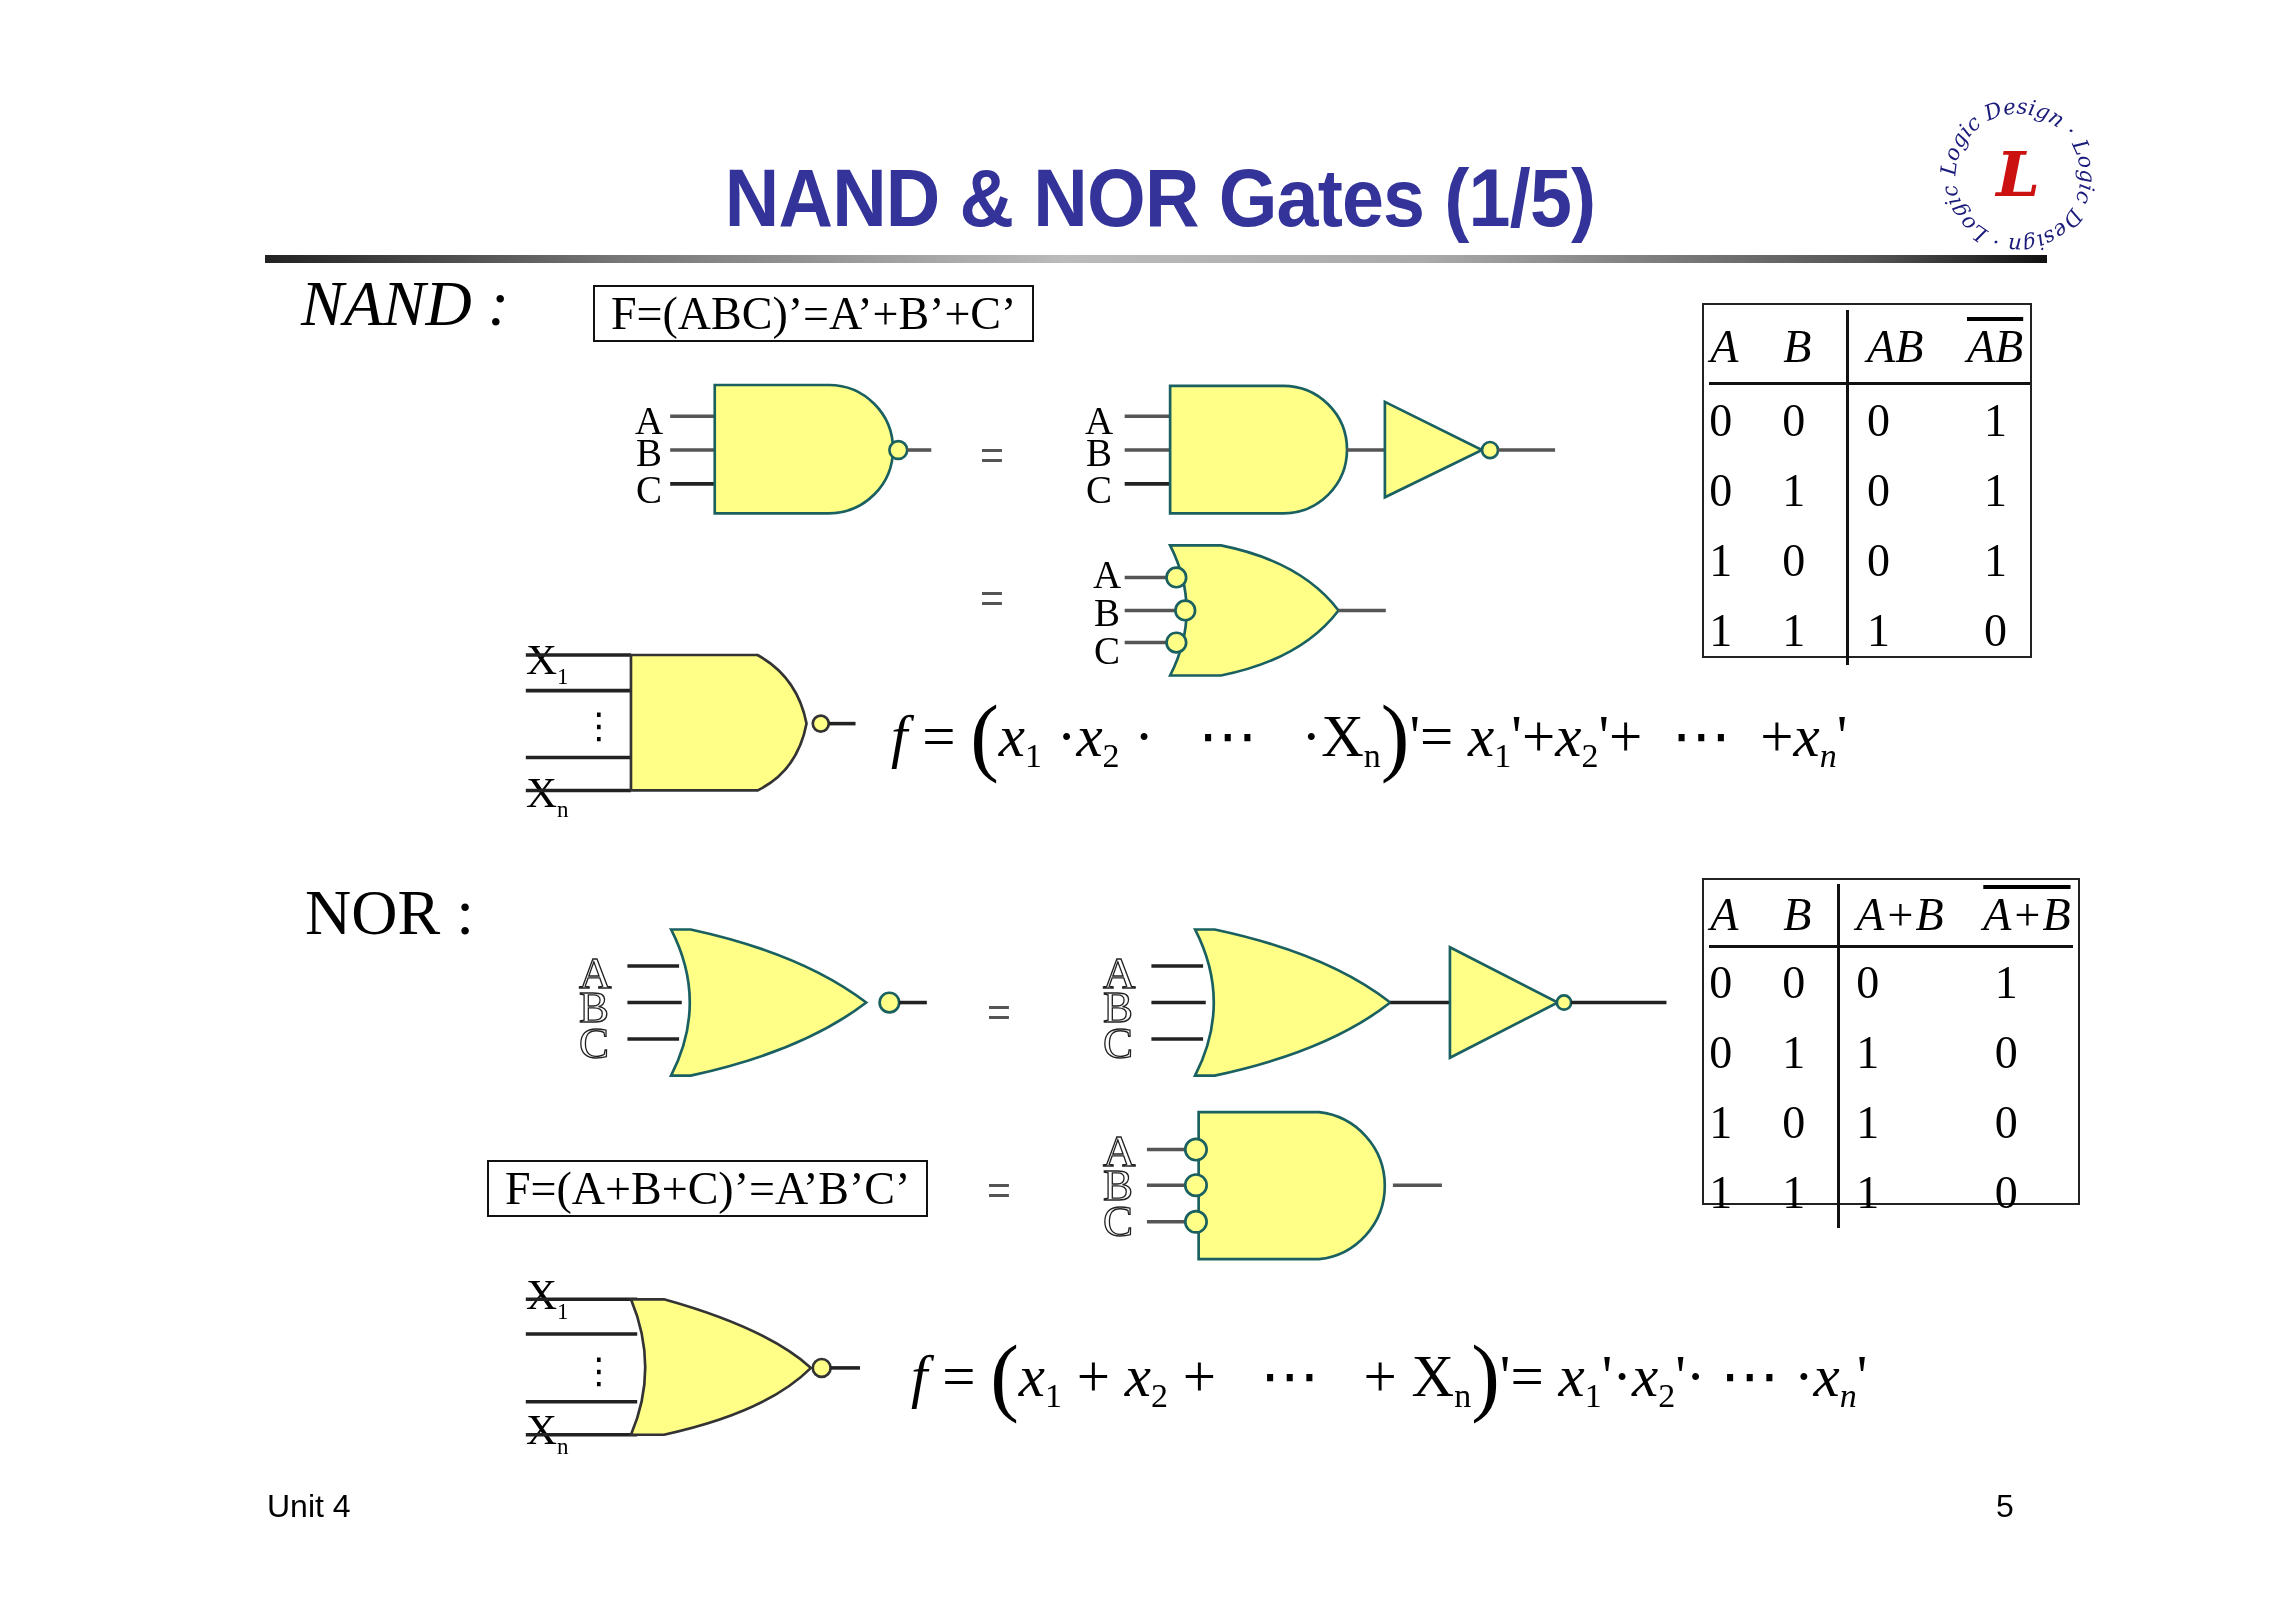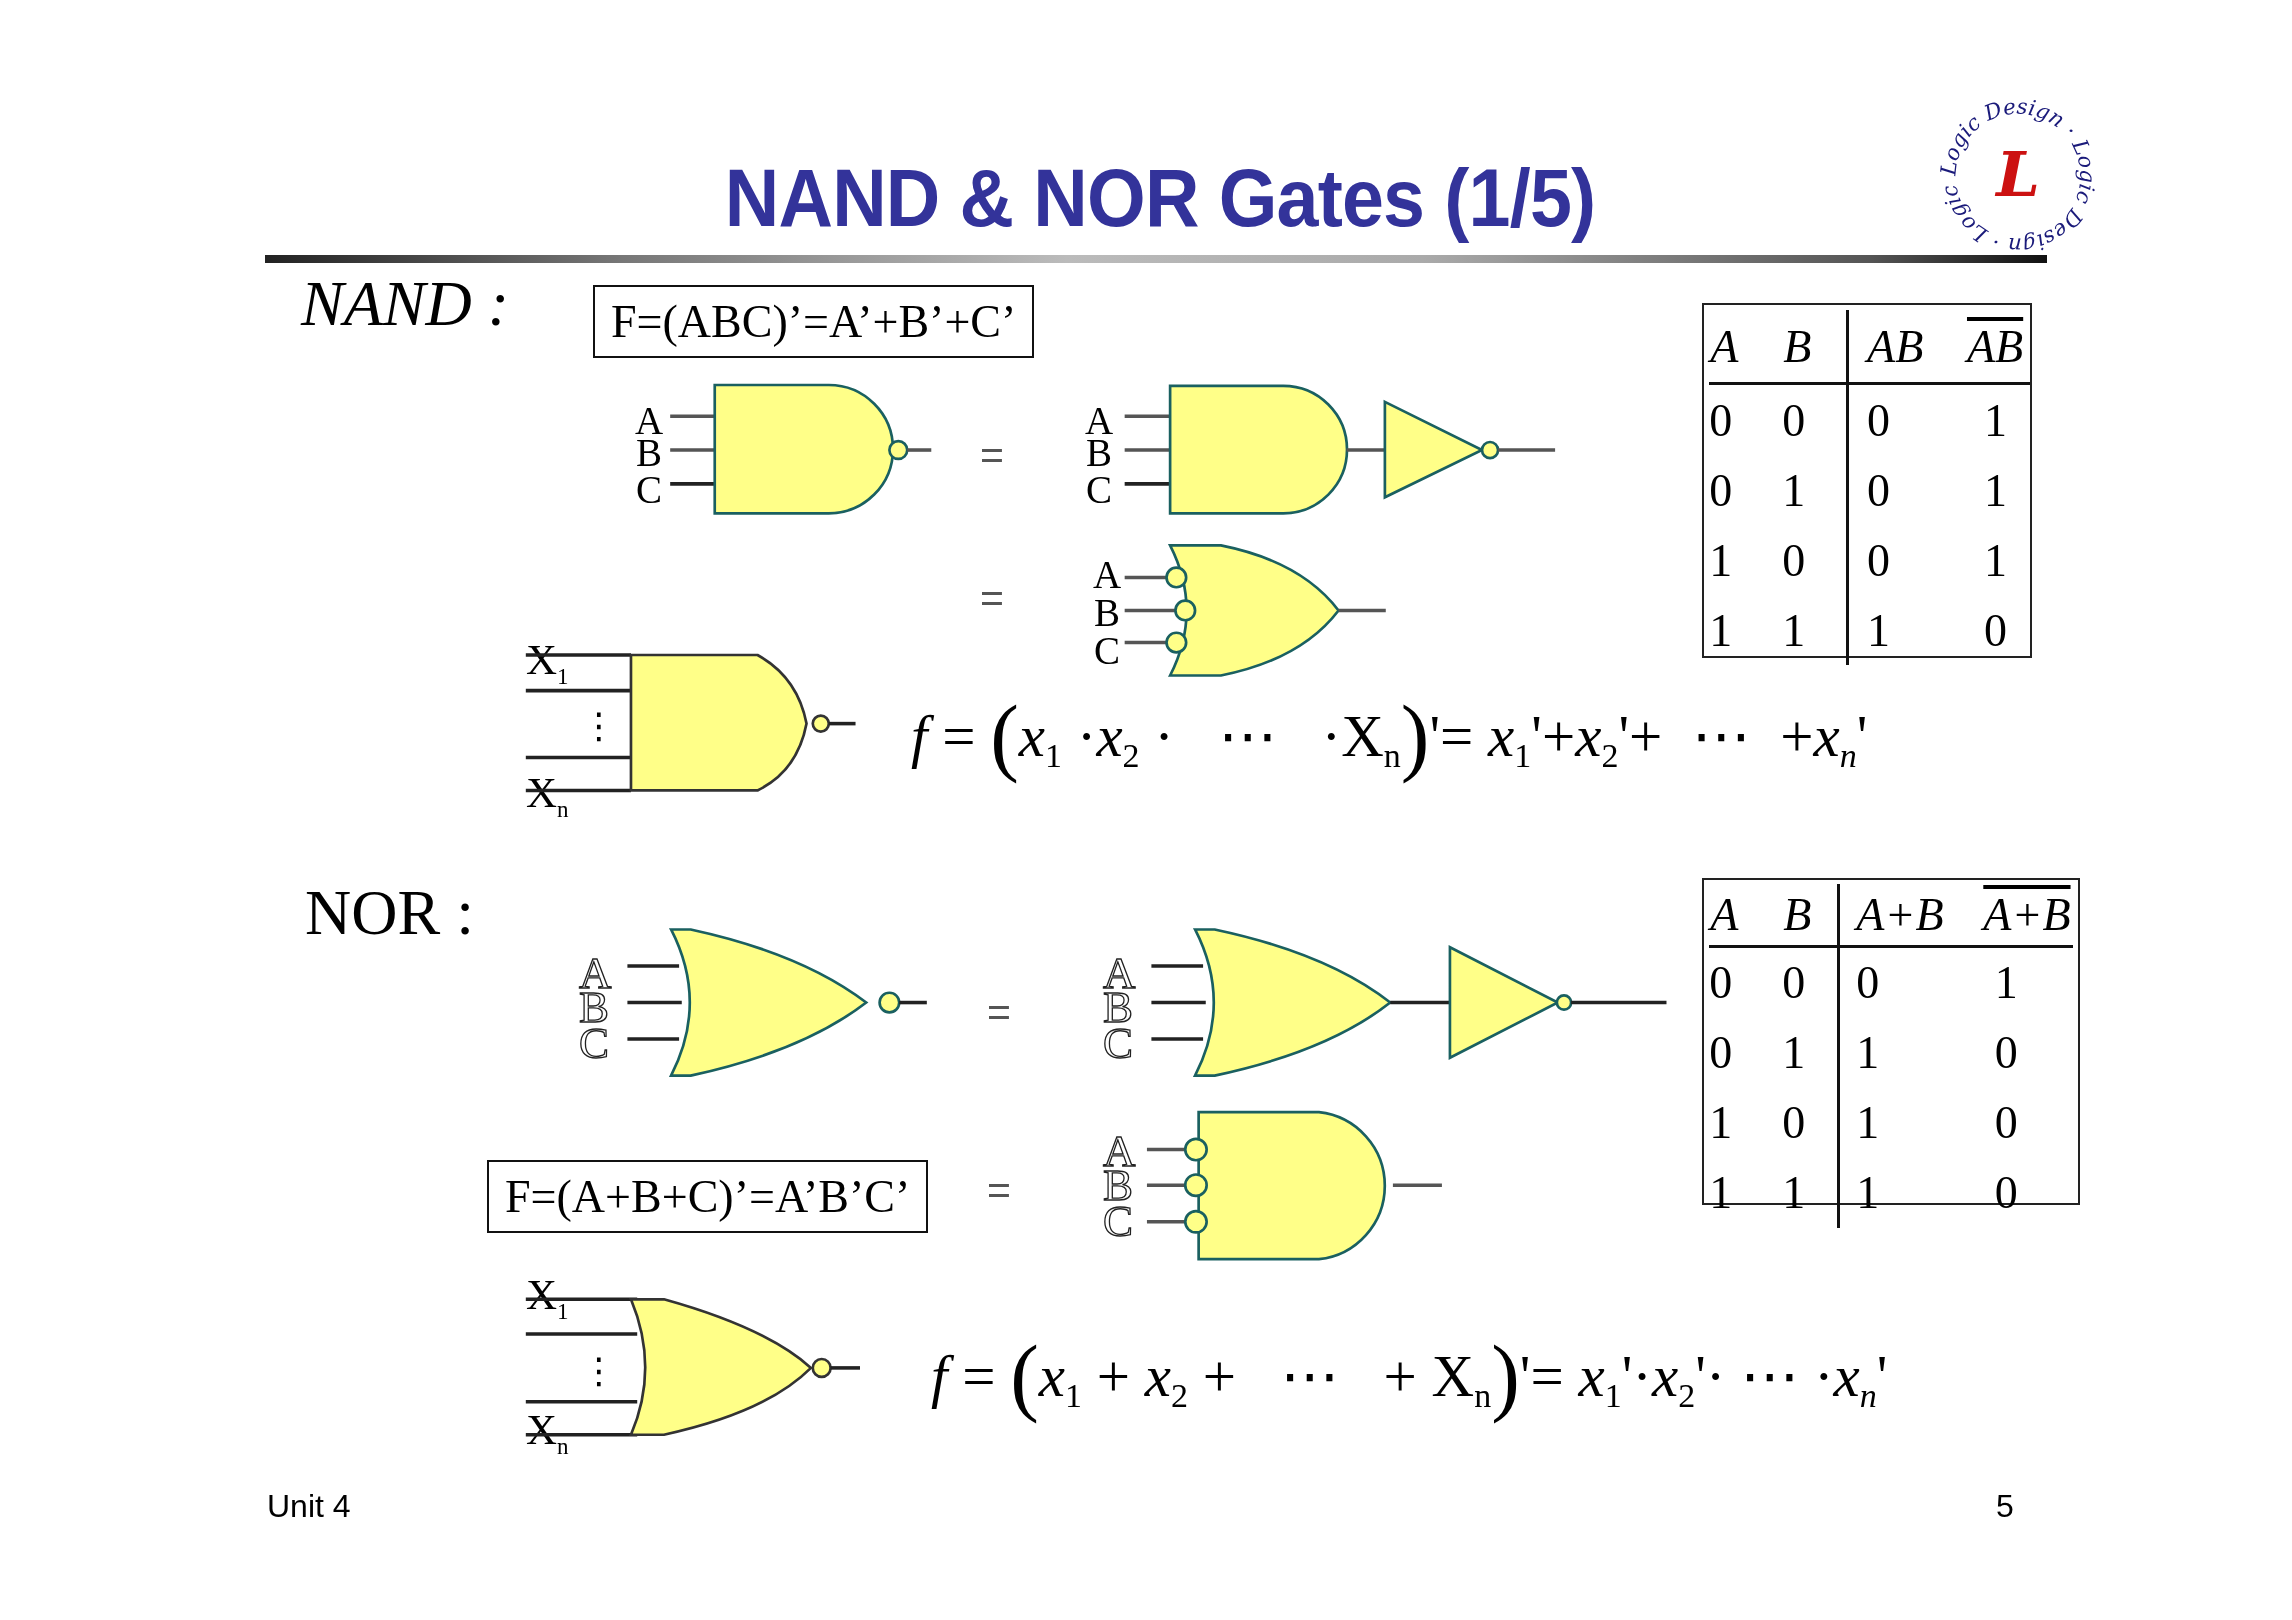--- a/index.html
+++ b/index.html
@@ -3,25 +3,25 @@
 <meta charset="utf-8">
 <style>
   html, body { margin:0; padding:0; background:#fff; }
   body { width:2293px; height:1621px; position:relative; overflow:hidden; font-family:"Liberation Serif", serif; color:#000; }
   .abs { position:absolute; }
   #title { left:0; width:2293px; top:151px; text-align:center; font-family:"Liberation Sans", sans-serif; font-weight:bold; font-size:82px; color:#33339a; letter-spacing:-0.9px; }
   #title span { display:inline-block; transform:scaleX(0.92); margin-left:27px; }
   #title-rule { left:265px; top:255px; width:1782px; height:8px; background:linear-gradient(to right,#222 0%,#777 20%,#bbb 45%,#aaa 65%,#555 90%,#111 100%); }
   #logo { left:1938px; top:96px; width:160px; height:160px; }
   .section-label { font-size:64px; }
-  .formula-box { border:2.7px solid #111; font-size:46px; padding:8px 16px; white-space:nowrap; }
+  .formula-box { border:2.7px solid #111; font-size:46px; padding:0 16px; white-space:nowrap; }
   .eq-sign { font-family:"Liberation Sans", sans-serif; font-size:41px; color:#555; }
   .pin-label { font-size:39px; line-height:36px; text-align:center; width:30px; }
   .pin-label.outline { color:#fff; -webkit-text-stroke:1.3px #222; font-size:45px; line-height:37px; }
-  .math { font-size:59px; white-space:nowrap; font-style:normal;margin-left:20px; }
+  .math { font-size:59px; white-space:nowrap; font-style:normal; }
   .math i { font-style:italic; }
   .math sub { font-size:34px; vertical-align:-10.7px; }
   .math .big { font-size:86px; vertical-align:-9px; font-weight:normal; }
   .truth { border:2.7px solid #222; }
   .truth table { border-collapse:collapse; font-size:46px; }
   .truth td { padding:0; height:70px; vertical-align:middle; }
   .truth th { font-weight:normal; font-style:italic; height:70px; text-align:left; border-bottom:3.6px solid #111; }
   .truth .sep { border-left:3.6px solid #111; }
   .over { text-decoration:overline; }
   .footer { font-family:"Liberation Sans", sans-serif; font-size:32px; }

